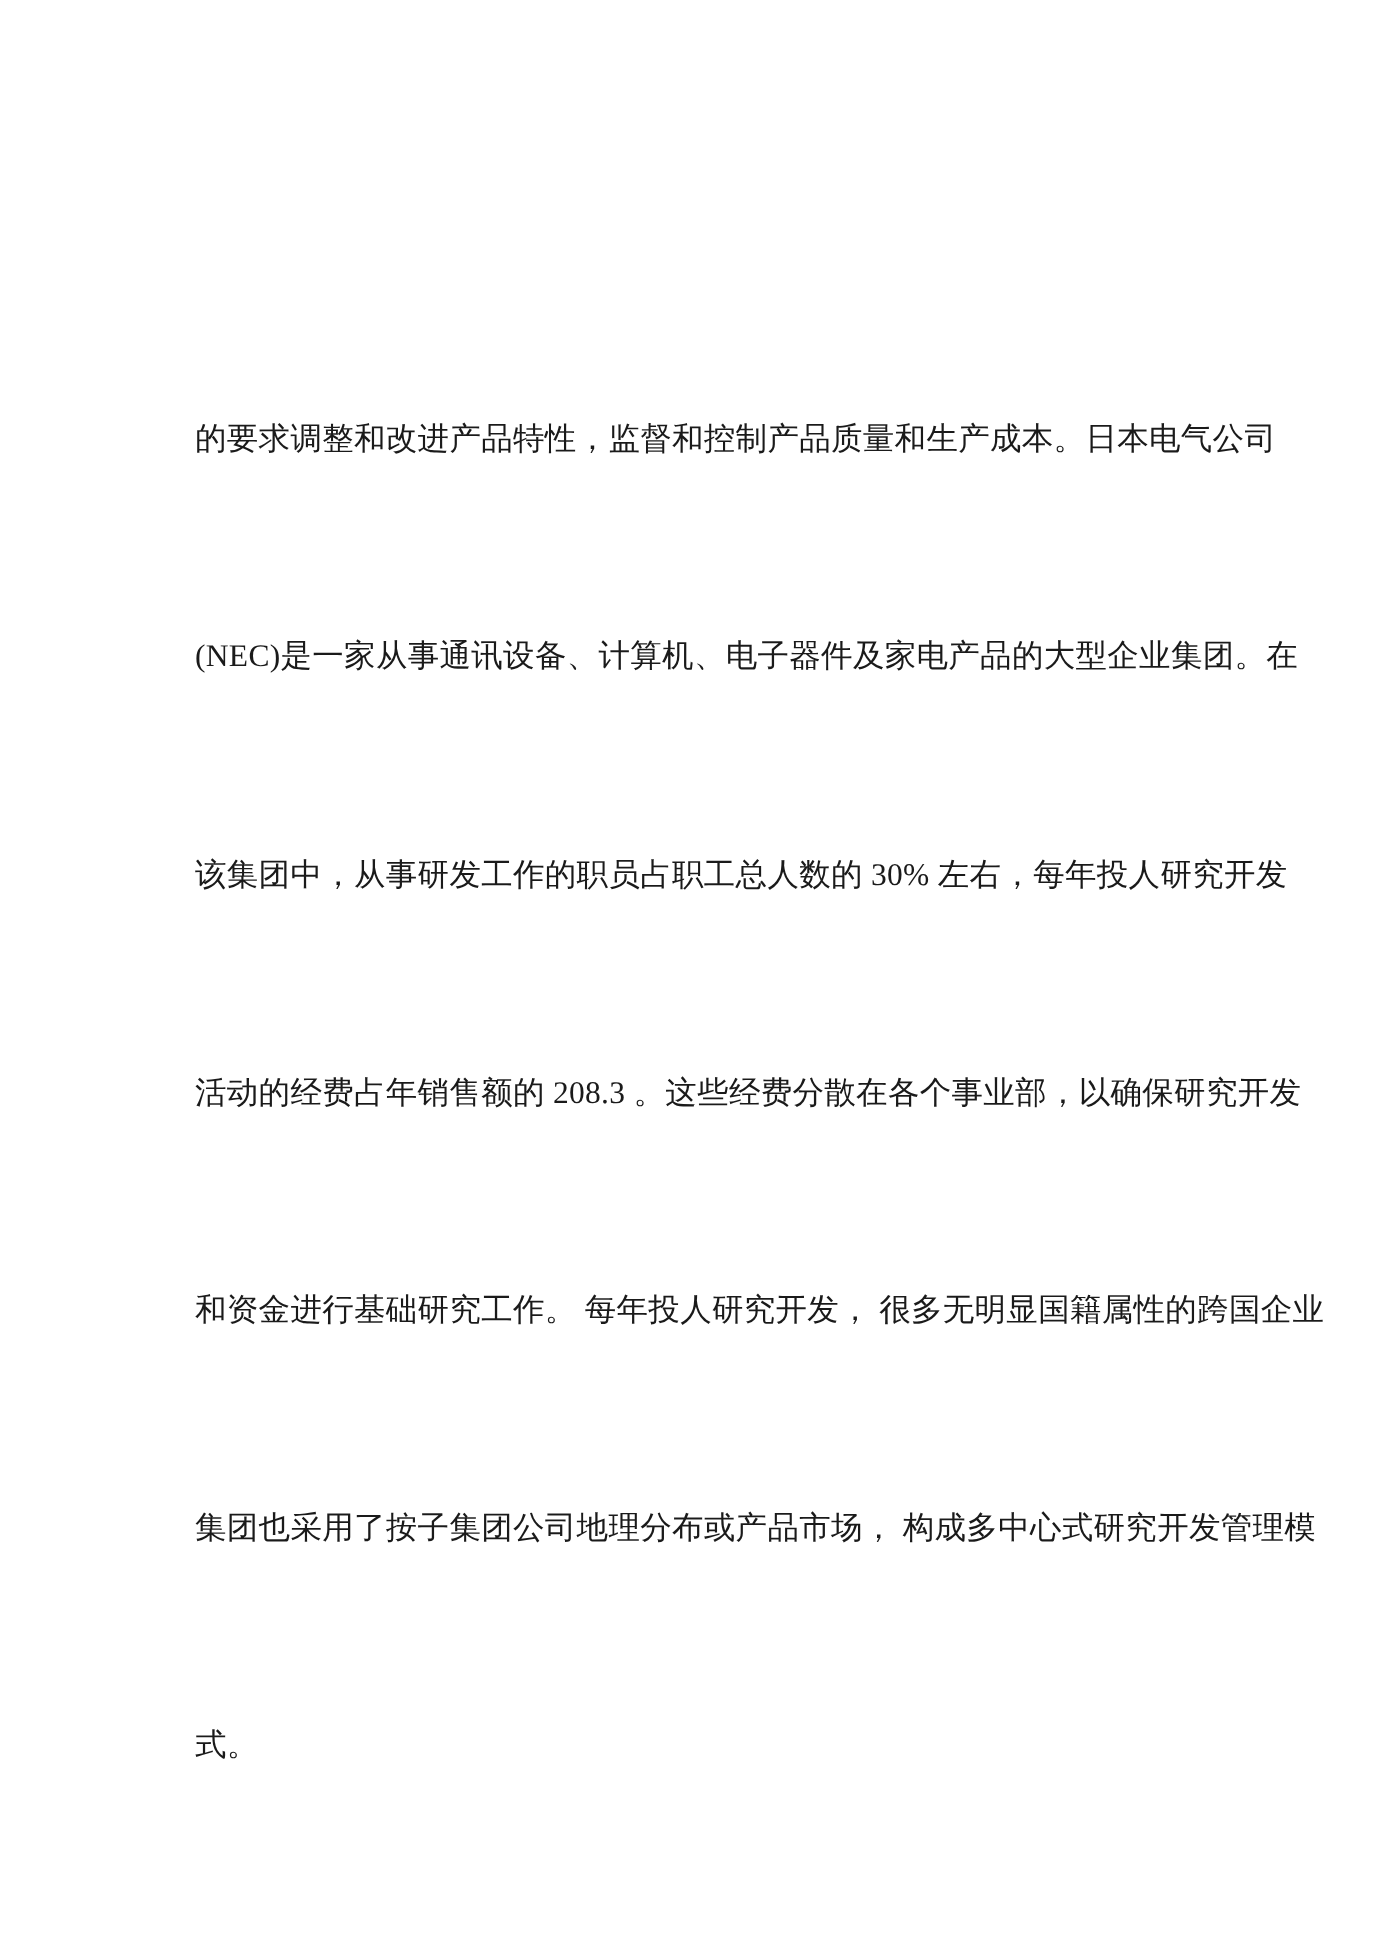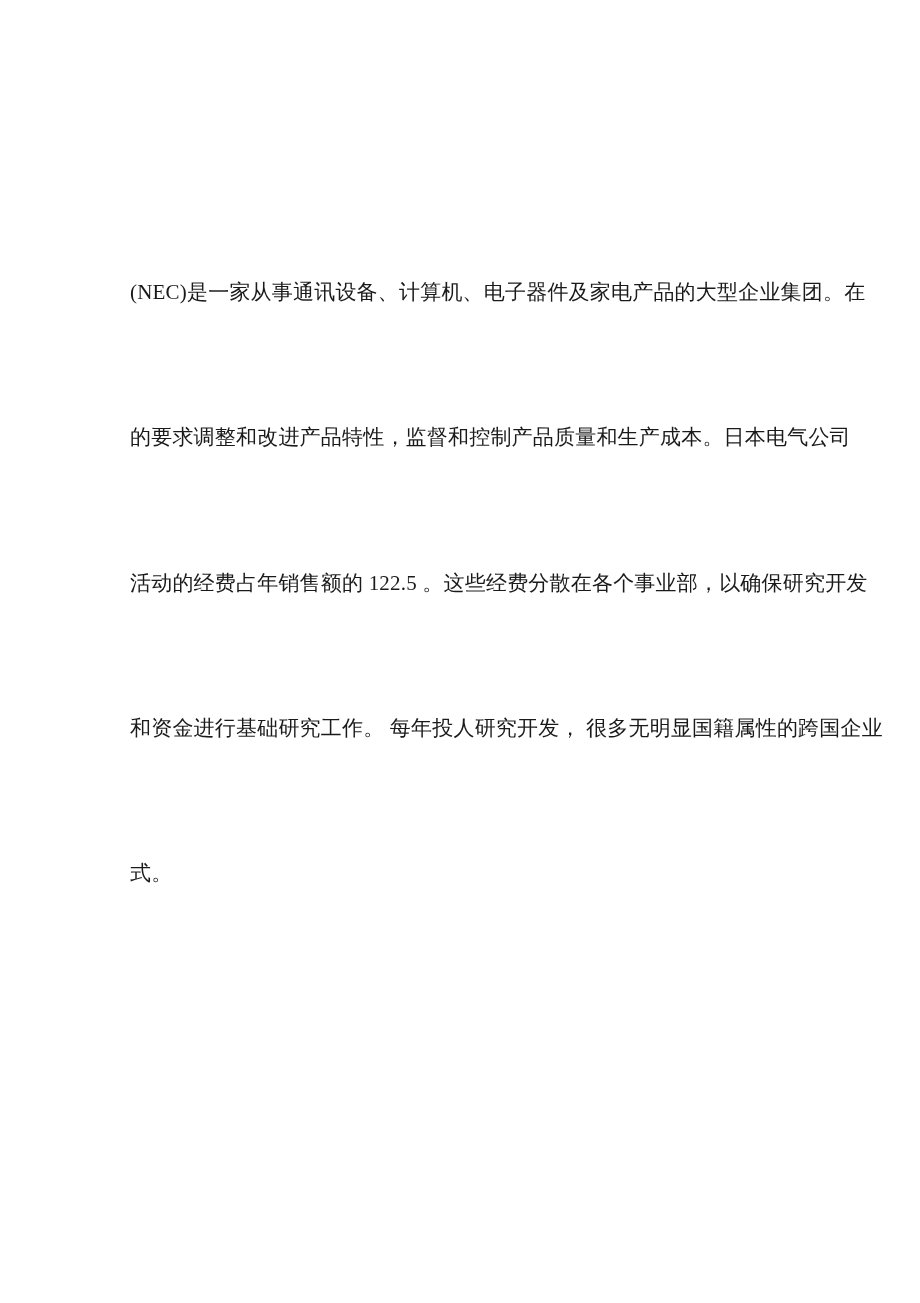--- a/index.html
+++ b/index.html
@@ -42,24 +42,26 @@
     height: 48.4px;
     white-space: nowrap;
   }
 </style>
 </head>
 <body>
 
 <div class="doc-page">
   <div class="text-block">
     
+    <div class="line">的要求调整和改进产品特性，监督和控制产品质量和生产成本。日本电气公司</div>
     <div class="line">(NEC)是一家从事通讯设备、计算机、电子器件及家电产品的大型企业集团。在</div>
-    <div class="line">的要求调整和改进产品特性，监督和控制产品质量和生产成本。日本电气公司</div>
-    <div class="line">活动的经费占年销售额的 122.5 。这些经费分散在各个事业部，以确保研究开发</div>
+    <div class="line">该集团中，从事研发工作的职员占职工总人数的 30% 左右，每年投人研究开发</div>
+    <div class="line">活动的经费占年销售额的 208.3 。这些经费分散在各个事业部，以确保研究开发</div>
     <div class="line">和资金进行基础研究工作。 每年投人研究开发， 很多无明显国籍属性的跨国企业</div>
+    <div class="line">集团也采用了按子集团公司地理分布或产品市场， 构成多中心式研究开发管理模</div>
     <div class="line">式。</div>
     
     
     
     
     
     
     
     
     

